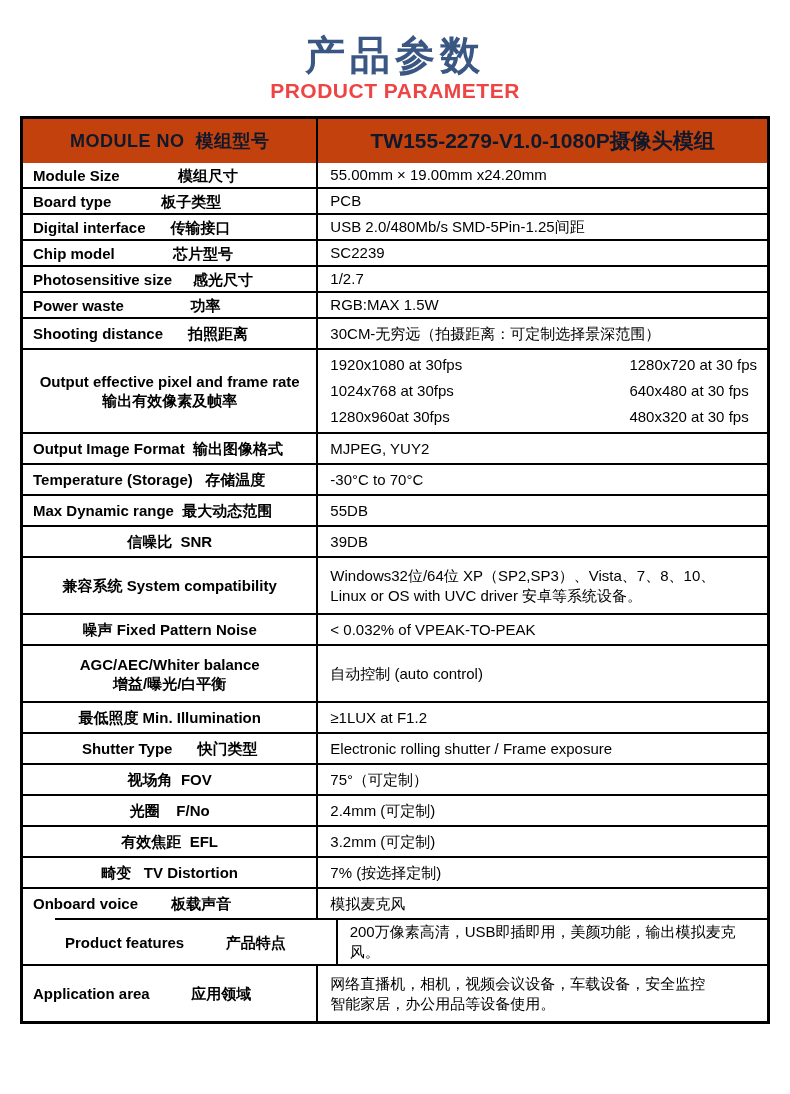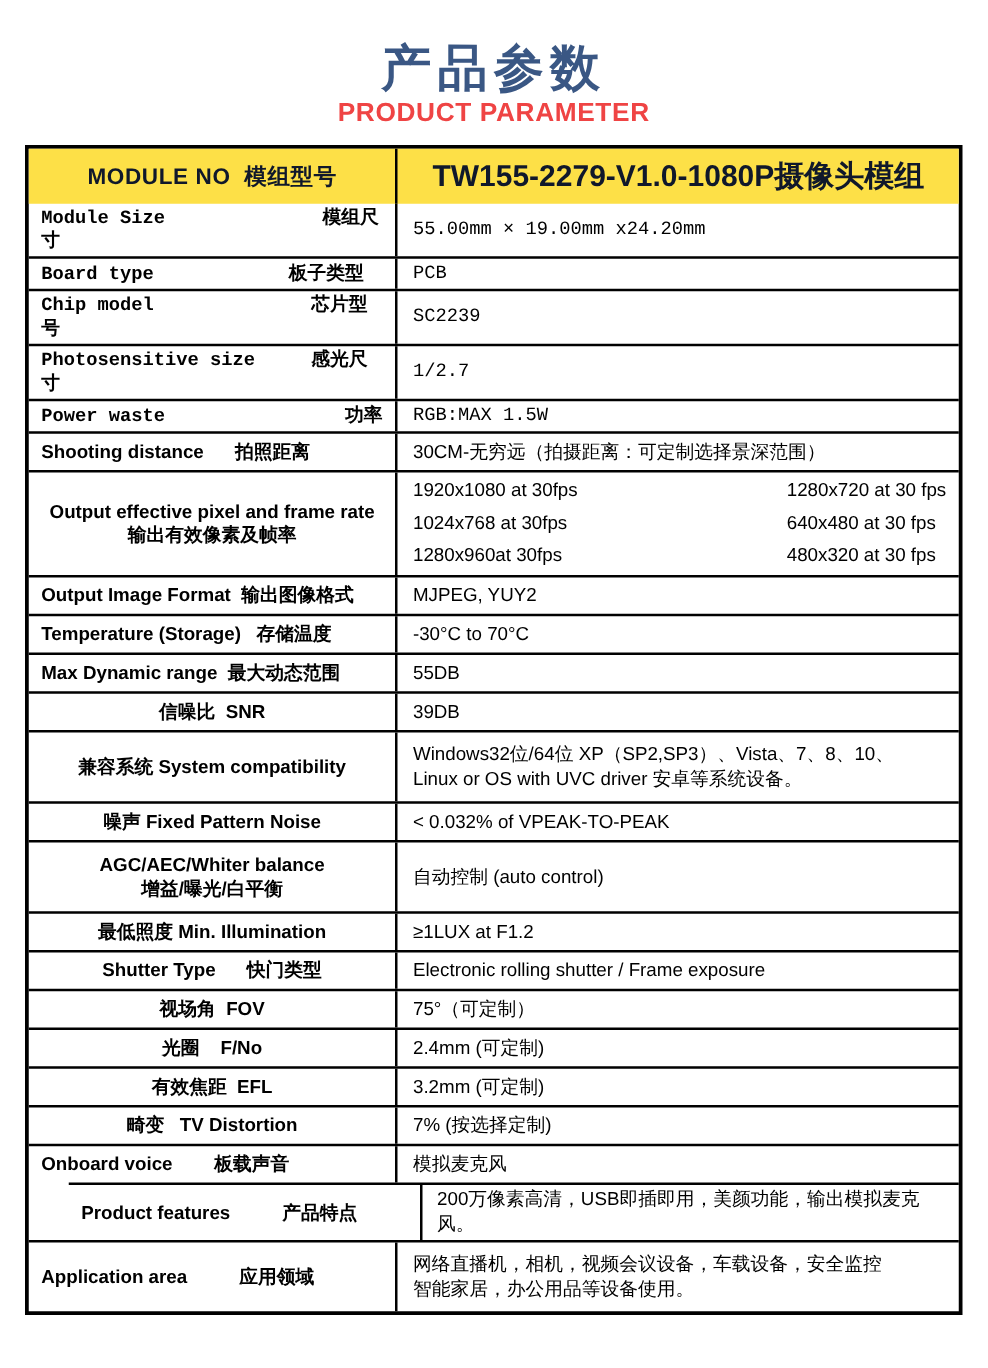--- a/index.html
+++ b/index.html
@@ -30,24 +30,24 @@
   }
   .label-cell{
     font-weight:700;border-right:2px solid #000;
     white-space:pre-wrap;font-size:15px;
   }
   .value-cell{font-size:15px;padding-left:12px;}
   .al-l{text-align:left;}
   .al-c{text-align:center;}
   .line{line-height:19px;}
   .value-cell .line{line-height:20px;}
-  .header-row{background:#fde047;min-height:44px;}
+  .header-row{background:#c2410c;min-height:44px;}
   .header-row .label-cell{font-size:18px;text-align:center;letter-spacing:0.5px;color:#10182B;}
-  .header-row .value-cell{font-size:24px;font-weight:700;text-align:center;padding-left:10px;color:#10182B;}
-  .h-xs{min-height:24px;font-family:Liberation Mono, monospace;}
+  .header-row .value-cell{font-size:21px;font-weight:700;text-align:center;padding-left:10px;color:#10182B;}
+  .h-xs{min-height:24px;}
   .h-s{min-height:29px;}
   .h-m{min-height:35px;margin-left:32px;}
   .h-l{min-height:55px;}
   .h-xl{min-height:81px;}
   .vcols{display:flex;justify-content:space-between;}
   .vcol{width:188px;}
   .vcol:last-child{width:auto;}
   .vcol .line{line-height:26px;}
 </style>
 </head>
@@ -69,20 +69,26 @@
         <div class="row h-xs">
           <div class="cell label-cell al-l"><div class="line">Module Size              模组尺寸</div></div>
           <div class="cell value-cell al-l">
             <div class="line">55.00mm × 19.00mm x24.20mm</div>
           </div>
         </div>
         <div class="row h-xs">
           <div class="cell label-cell al-l"><div class="line">Board type            板子类型</div></div>
           <div class="cell value-cell al-l">
             <div class="line">PCB</div>
+          </div>
+        </div>
+        <div class="row h-xs">
+          <div class="cell label-cell al-l"><div class="line">Digital interface      传输接口</div></div>
+          <div class="cell value-cell al-l">
+            <div class="line">USB 2.0/480Mb/s  SMD-5Pin-1.25间距</div>
           </div>
         </div>
         <div class="row h-xs">
           <div class="cell label-cell al-l"><div class="line">Chip model              芯片型号</div></div>
           <div class="cell value-cell al-l">
             <div class="line">SC2239</div>
           </div>
         </div>
         <div class="row h-xs">
           <div class="cell label-cell al-l"><div class="line">Photosensitive size     感光尺寸</div></div>

